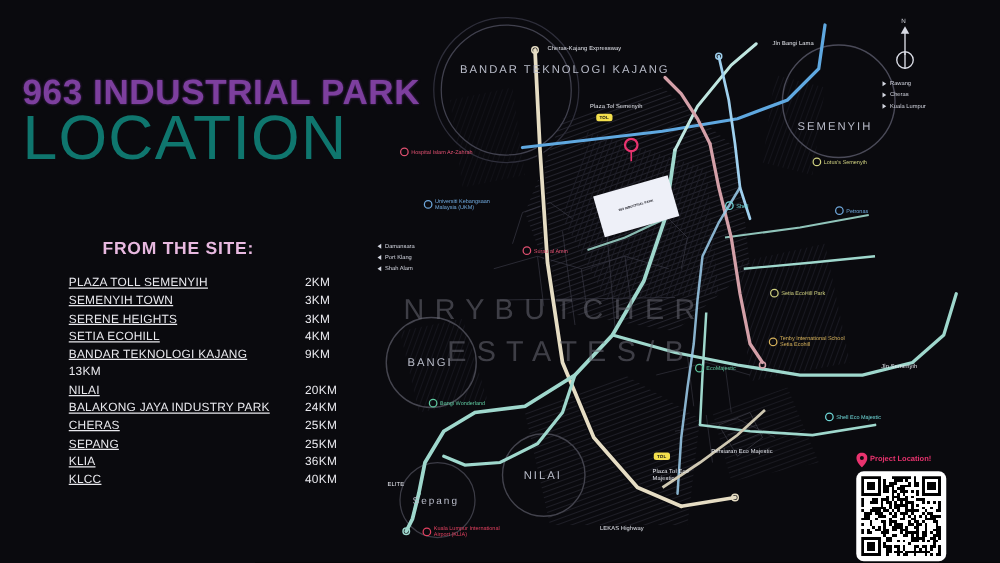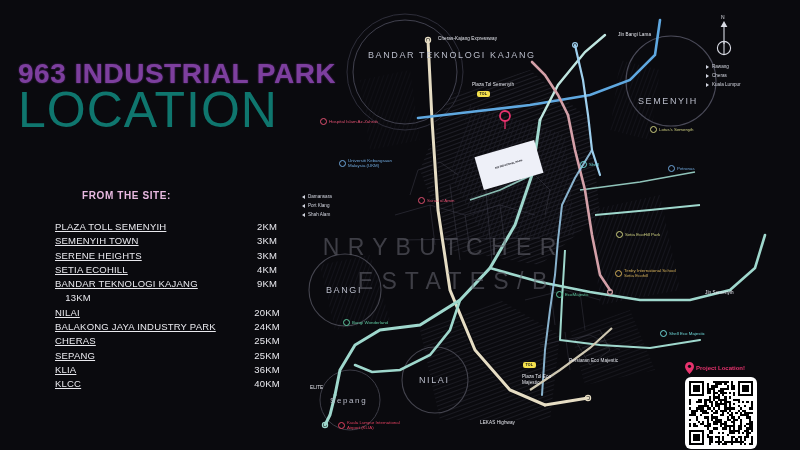--- a/index.html
+++ b/index.html
@@ -5,26 +5,26 @@
   html,body{margin:0;padding:0;background:#000;}
   body{width:800px;height:450px;overflow:hidden;font-family:"Liberation Sans",sans-serif;}
   #root{position:relative;width:800px;height:450px;background:#0a0a0e;overflow:hidden;}
 
   
   .left-panel{position:absolute;left:0;top:0;width:320px;height:450px;z-index:20;}
   #title-line1{position:absolute;left:18px;top:58px;font-size:28px;font-weight:bold;letter-spacing:.5px;
     color:#7d3f9e;text-shadow:0 0 2px #5a2a78;white-space:nowrap;}
   #title-line2{position:absolute;left:18px;top:85px;font-size:50px;font-weight:normal;letter-spacing:1px;
     color:#0f766e;line-height:1;white-space:nowrap;}
-  #from-site{position:absolute;left:55px;top:190px;font-size:10px;font-weight:bold;letter-spacing:.6px;color:#e8b9e0;padding-left:27px;}
+  #from-site{position:absolute;left:55px;top:190px;font-size:14px;font-weight:bold;letter-spacing:.6px;color:#e8b9e0;padding-left:27px;}
 
   #dist-table{position:absolute;left:55px;top:220px;width:235px;}
   .dist-row{display:flex;justify-content:space-between;font-size:9.5px;color:#e9e9ee;line-height:14.3px;letter-spacing:.2px;}
   .dist-row .place{white-space:nowrap;text-decoration:underline;}
-  .dist-row .km{width:46px;text-align:center;}
+  .dist-row .km{width:46px;text-align:left;}
 
   
   #watermark{position:absolute;left:120px;top:230px;width:640px;z-index:15;pointer-events:none;
     color:#6a6a74;opacity:.55;font-size:23px;letter-spacing:1px;line-height:34px;font-weight:400;}
   #watermark .wrow{display:flex;justify-content:center;}
 
   
   #map{position:absolute;left:300px;top:0;width:500px;height:450px;z-index:5;}
   .lbl{position:absolute;font-size:4.6px;color:#cfd2dc;white-space:nowrap;letter-spacing:.1px;}
   .lbl.wht{color:#e6e8ef;}

